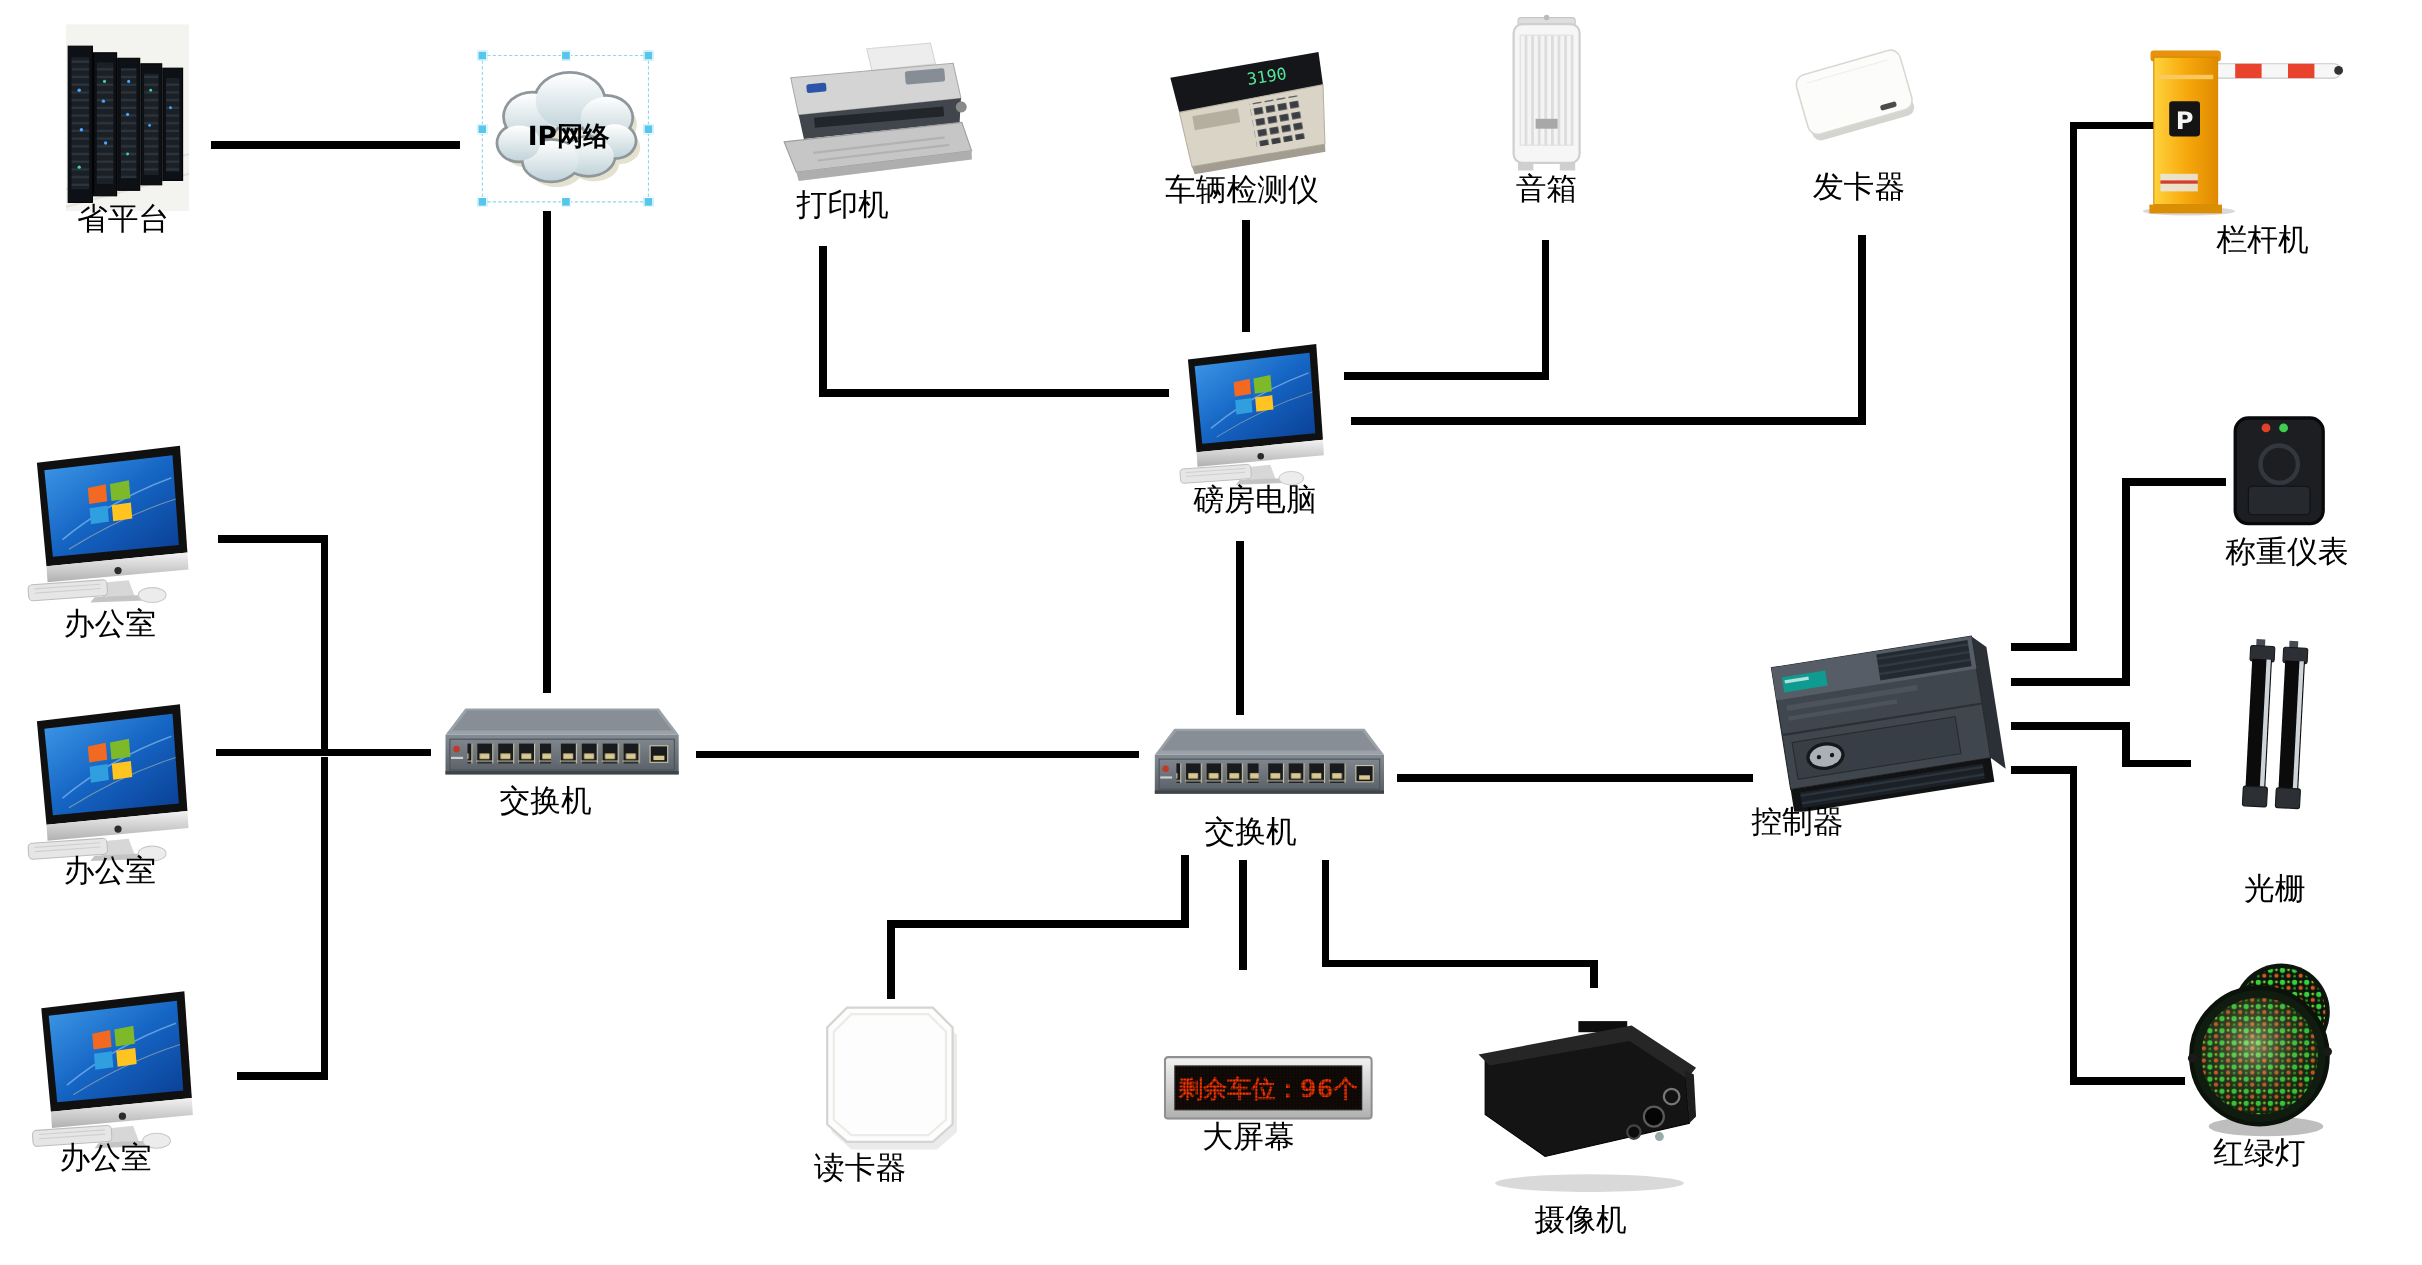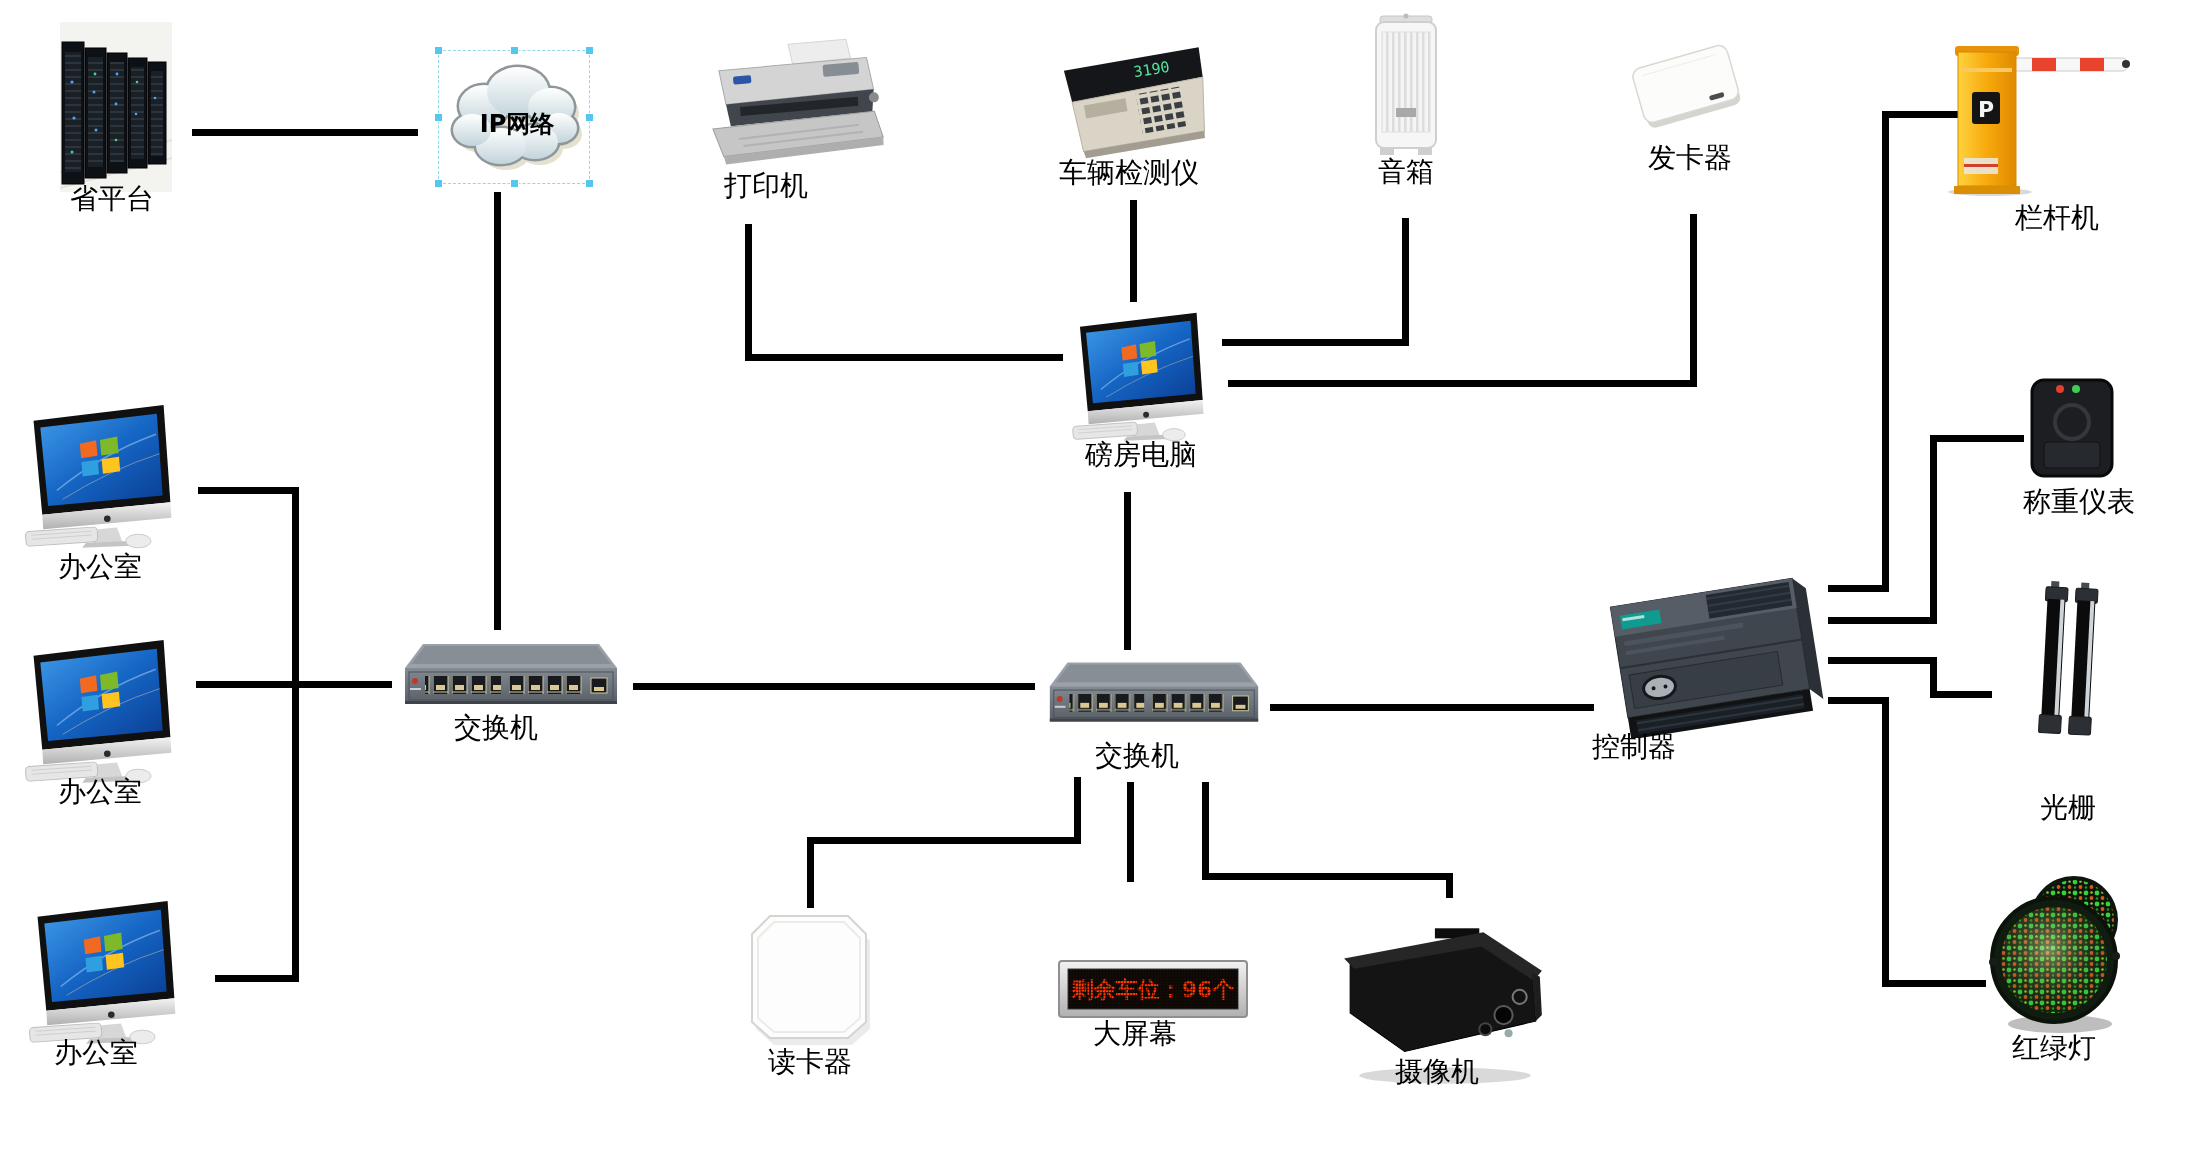--- a/index.html
+++ b/index.html
@@ -261,21 +261,21 @@
   <div class="node" style="left:1630px;top:26px;width:115px;height:128px">
     <svg viewBox="0 0 115 128">
       <g transform="rotate(-16 57 70)">
         <rect x="12" y="76" width="96" height="16" rx="8" fill="#d5d5cf"></rect>
         <rect x="10" y="30" width="98" height="56" rx="9" fill="#fcfcfb" stroke="#d9d9d3" stroke-width="1.5"></rect>
         <line x1="20" y1="38" x2="96" y2="38" stroke="#eeeeee"></line>
         <rect x="78" y="76" width="15" height="5" rx="2" fill="#4c4c4c"></rect>
       </g>
     </svg>
   </div>
-  <div class="node-label" style="left:1690px;top:143px">发卡器</div>
+  <div class="node-label" style="left:1690px;top:155px">发卡器</div>
 
   <div class="node" style="left:1948px;top:40px;width:185px;height:158px">
     <svg viewBox="0 0 185 158">
       <ellipse cx="42" cy="152" rx="42" ry="4" fill="rgba(0,0,0,0.15)"></ellipse>
       <rect x="62" y="18" width="118" height="13" rx="6" fill="#f7f7f7" stroke="#c9c9c9"></rect>
       <rect x="84" y="18" width="24" height="13" fill="#e8432c"></rect>
       <rect x="132" y="18" width="24" height="13" fill="#e8432c"></rect>
       <circle cx="178" cy="24" r="4" fill="#333333"></circle>
       <rect x="7" y="6" width="64" height="10" rx="3" fill="#e7920a"></rect>
       <rect x="10" y="12" width="58" height="134" fill="url(#g-barrier)" stroke="#d08a00"></rect>
@@ -398,21 +398,21 @@
   </div>
   <div class="node-label" style="left:2054px;top:1033px">红绿灯</div>
 
   <div class="node" style="left:744px;top:912px;width:128px;height:134px">
     <svg viewBox="0 0 128 134">
       <polygon points="30,11 108,11 126,29 126,117 108,133 30,133 12,117 12,29" fill="rgba(0,0,0,0.08)"></polygon>
       <polygon points="26,4 104,4 122,22 122,110 104,126 26,126 8,110 8,22" fill="#fdfdfd" stroke="#d4d4d0" stroke-width="2"></polygon>
       <polygon points="30,10 100,10 116,26 116,106 100,120 30,120 14,106 14,26" fill="none" stroke="#ebebe7" stroke-width="2"></polygon>
     </svg>
   </div>
-  <div class="node-label" style="left:810px;top:1047px">读卡器</div>
+  <div class="node-label" style="left:782px;top:1047px">读卡器</div>
 
   <div class="node" style="left:1058px;top:960px;width:190px;height:58px">
     <svg viewBox="0 0 190 58">
       <rect x="1" y="1" width="188" height="56" rx="3" fill="url(#g-chin)" stroke="#8f8f8f" stroke-width="2"></rect>
       <rect x="10" y="9" width="170" height="40" fill="#120b08" stroke="#3c3c3c"></rect>
       <text x="95" y="37" text-anchor="middle" font-size="22" font-weight="bold" fill="#ff3500">剩余车位：96个</text>
       <rect x="10" y="9" width="170" height="40" fill="url(#p-led)"></rect>
     </svg>
   </div>
   <div class="node-label" style="left:1135px;top:1019px">大屏幕</div>
@@ -424,15 +424,15 @@
       <rect x="116" y="8" width="12" height="10" fill="#0d0d0d"></rect>
       <polygon points="16,34 148,10 196,44 200,92 70,122 16,84" fill="#141414" stroke="#000000"></polygon>
       <polygon points="10,30 148,4 206,42 198,52 146,18 20,40" fill="#262626"></polygon>
       <polygon points="196,44 200,92 206,86 204,48" fill="#1e1e1e"></polygon>
       <circle cx="168" cy="86" r="9" fill="#050505" stroke="#5a5a5a" stroke-width="2"></circle>
       <circle cx="184" cy="68" r="7" fill="#111111" stroke="#777777" stroke-width="2"></circle>
       <circle cx="150" cy="100" r="6" fill="#0c0c0c" stroke="#444444" stroke-width="2"></circle>
       <circle cx="173" cy="104" r="4" fill="#99aaaa"></circle>
     </svg>
   </div>
-  <div class="node-label" style="left:1437px;top:1057px">摄像机</div>
+  <div class="node-label" style="left:1437px;top:1094px">摄像机</div>
 
 </div>
 
 </body></html>

